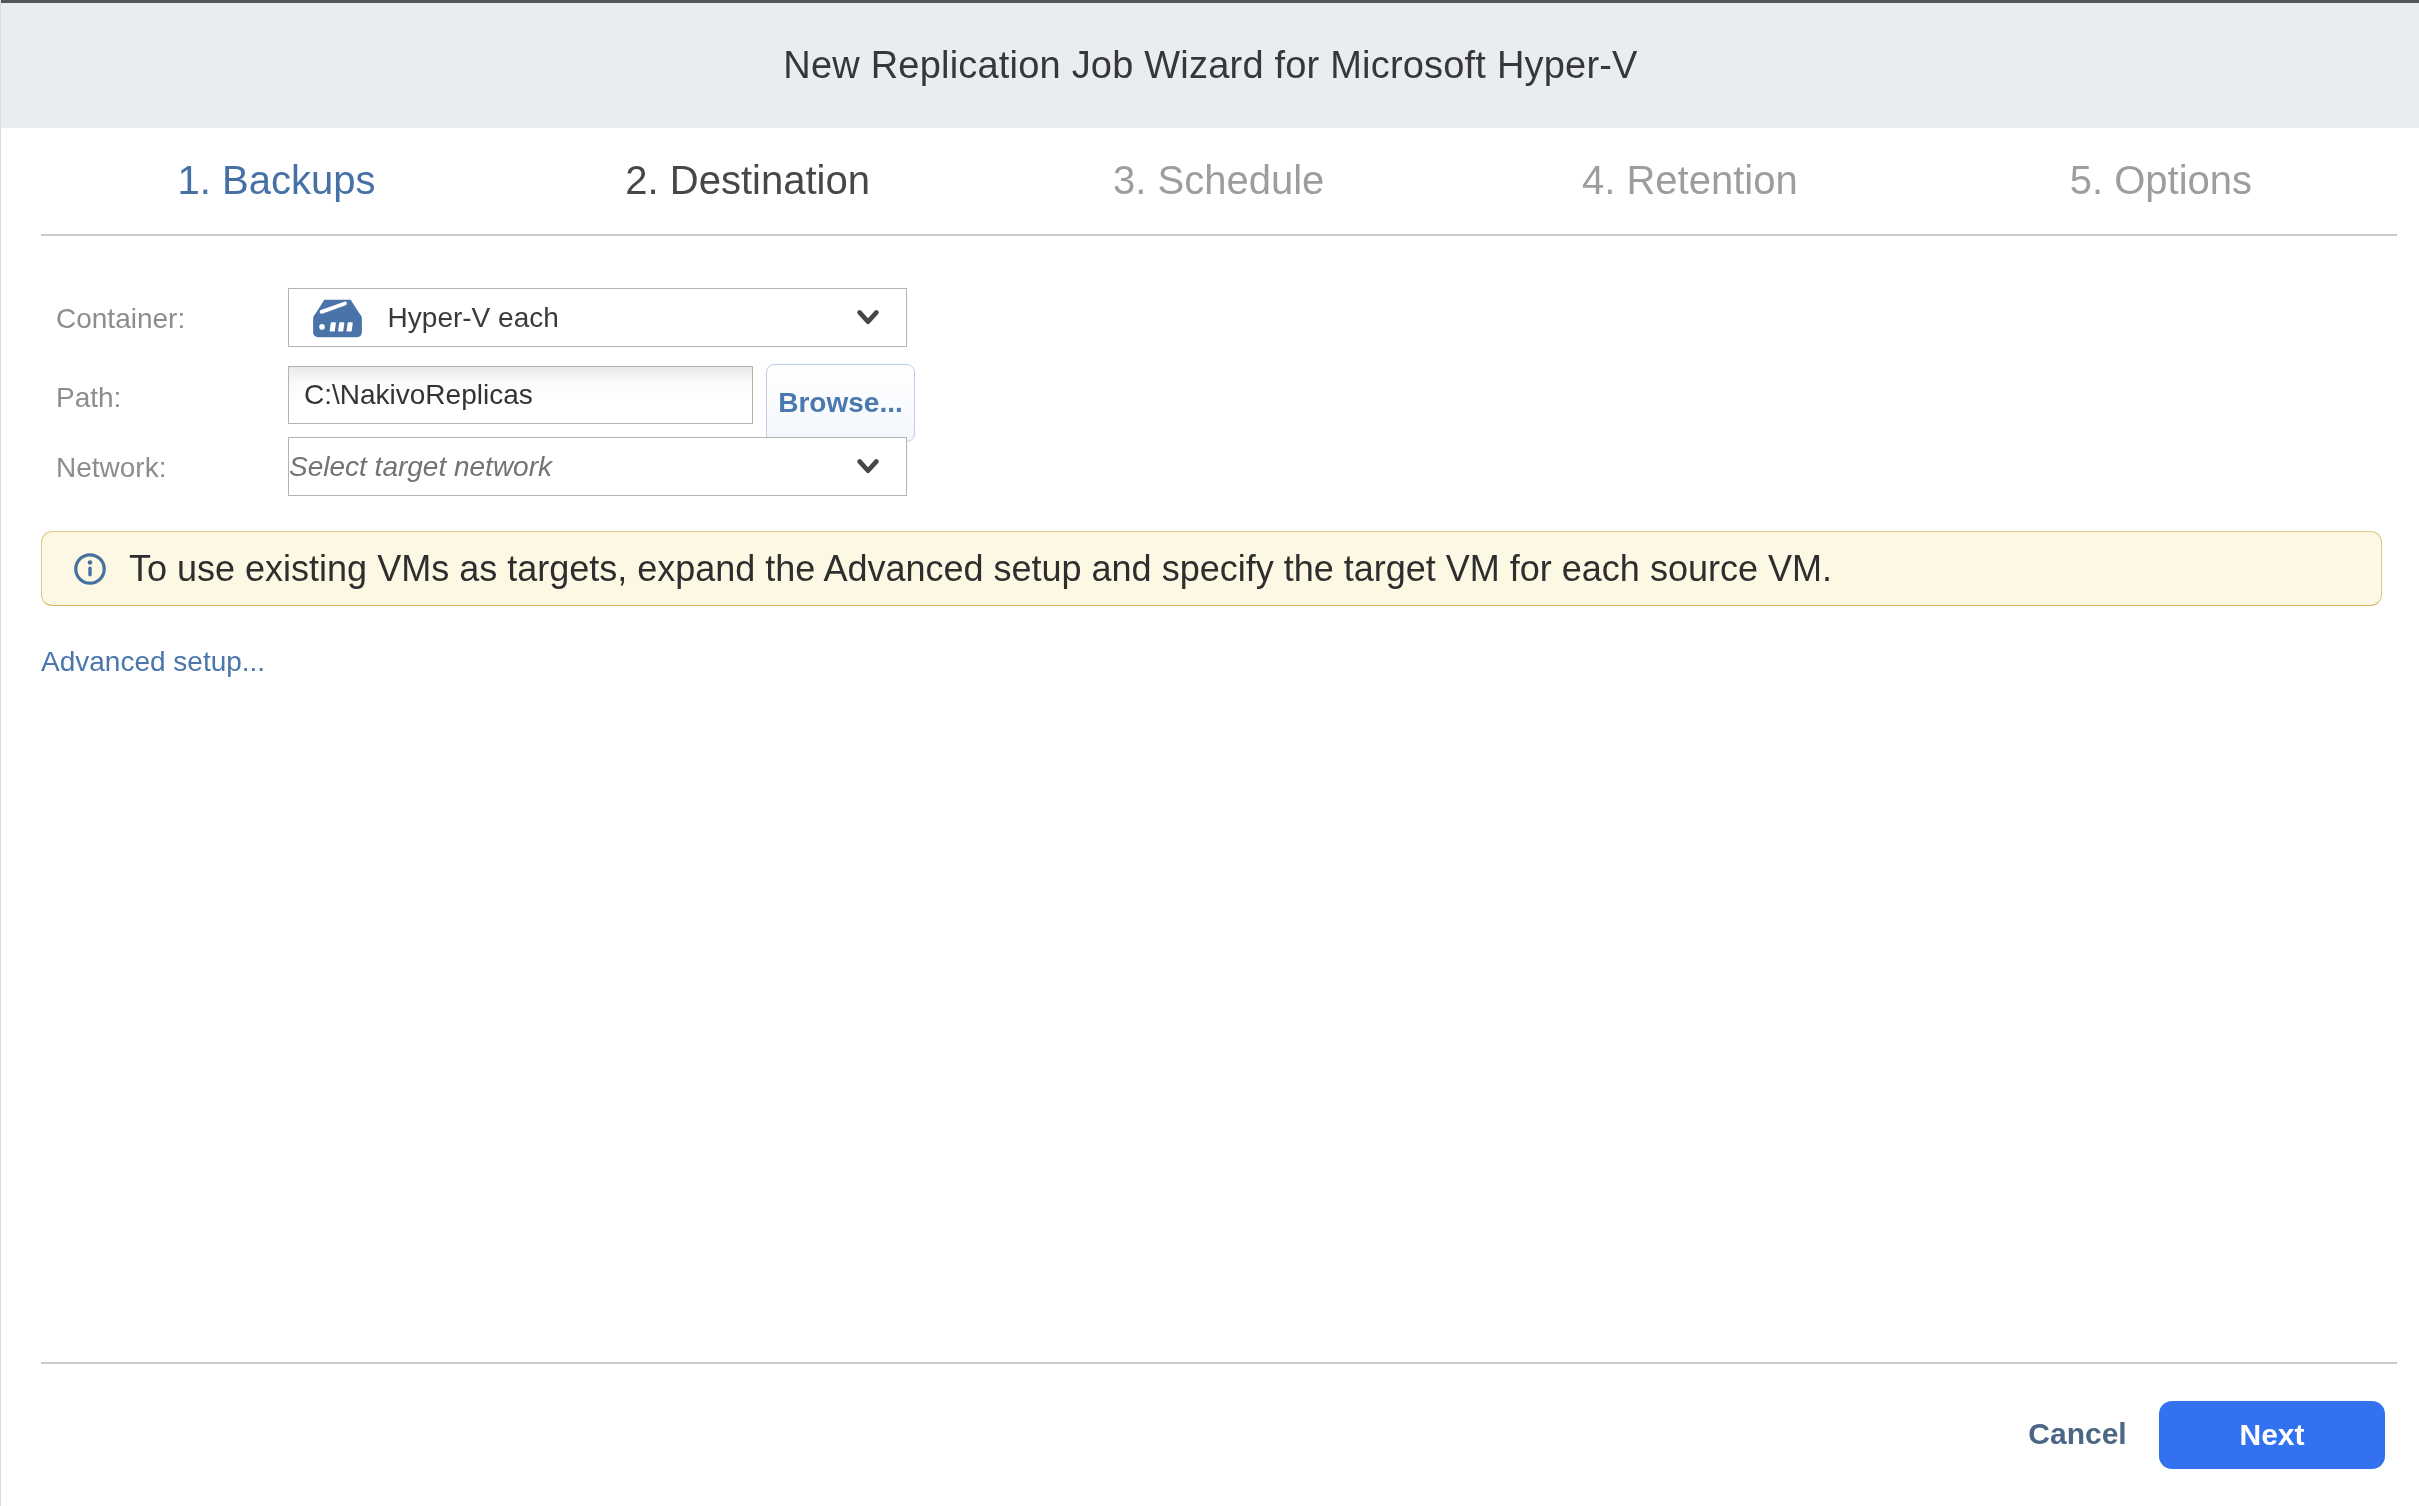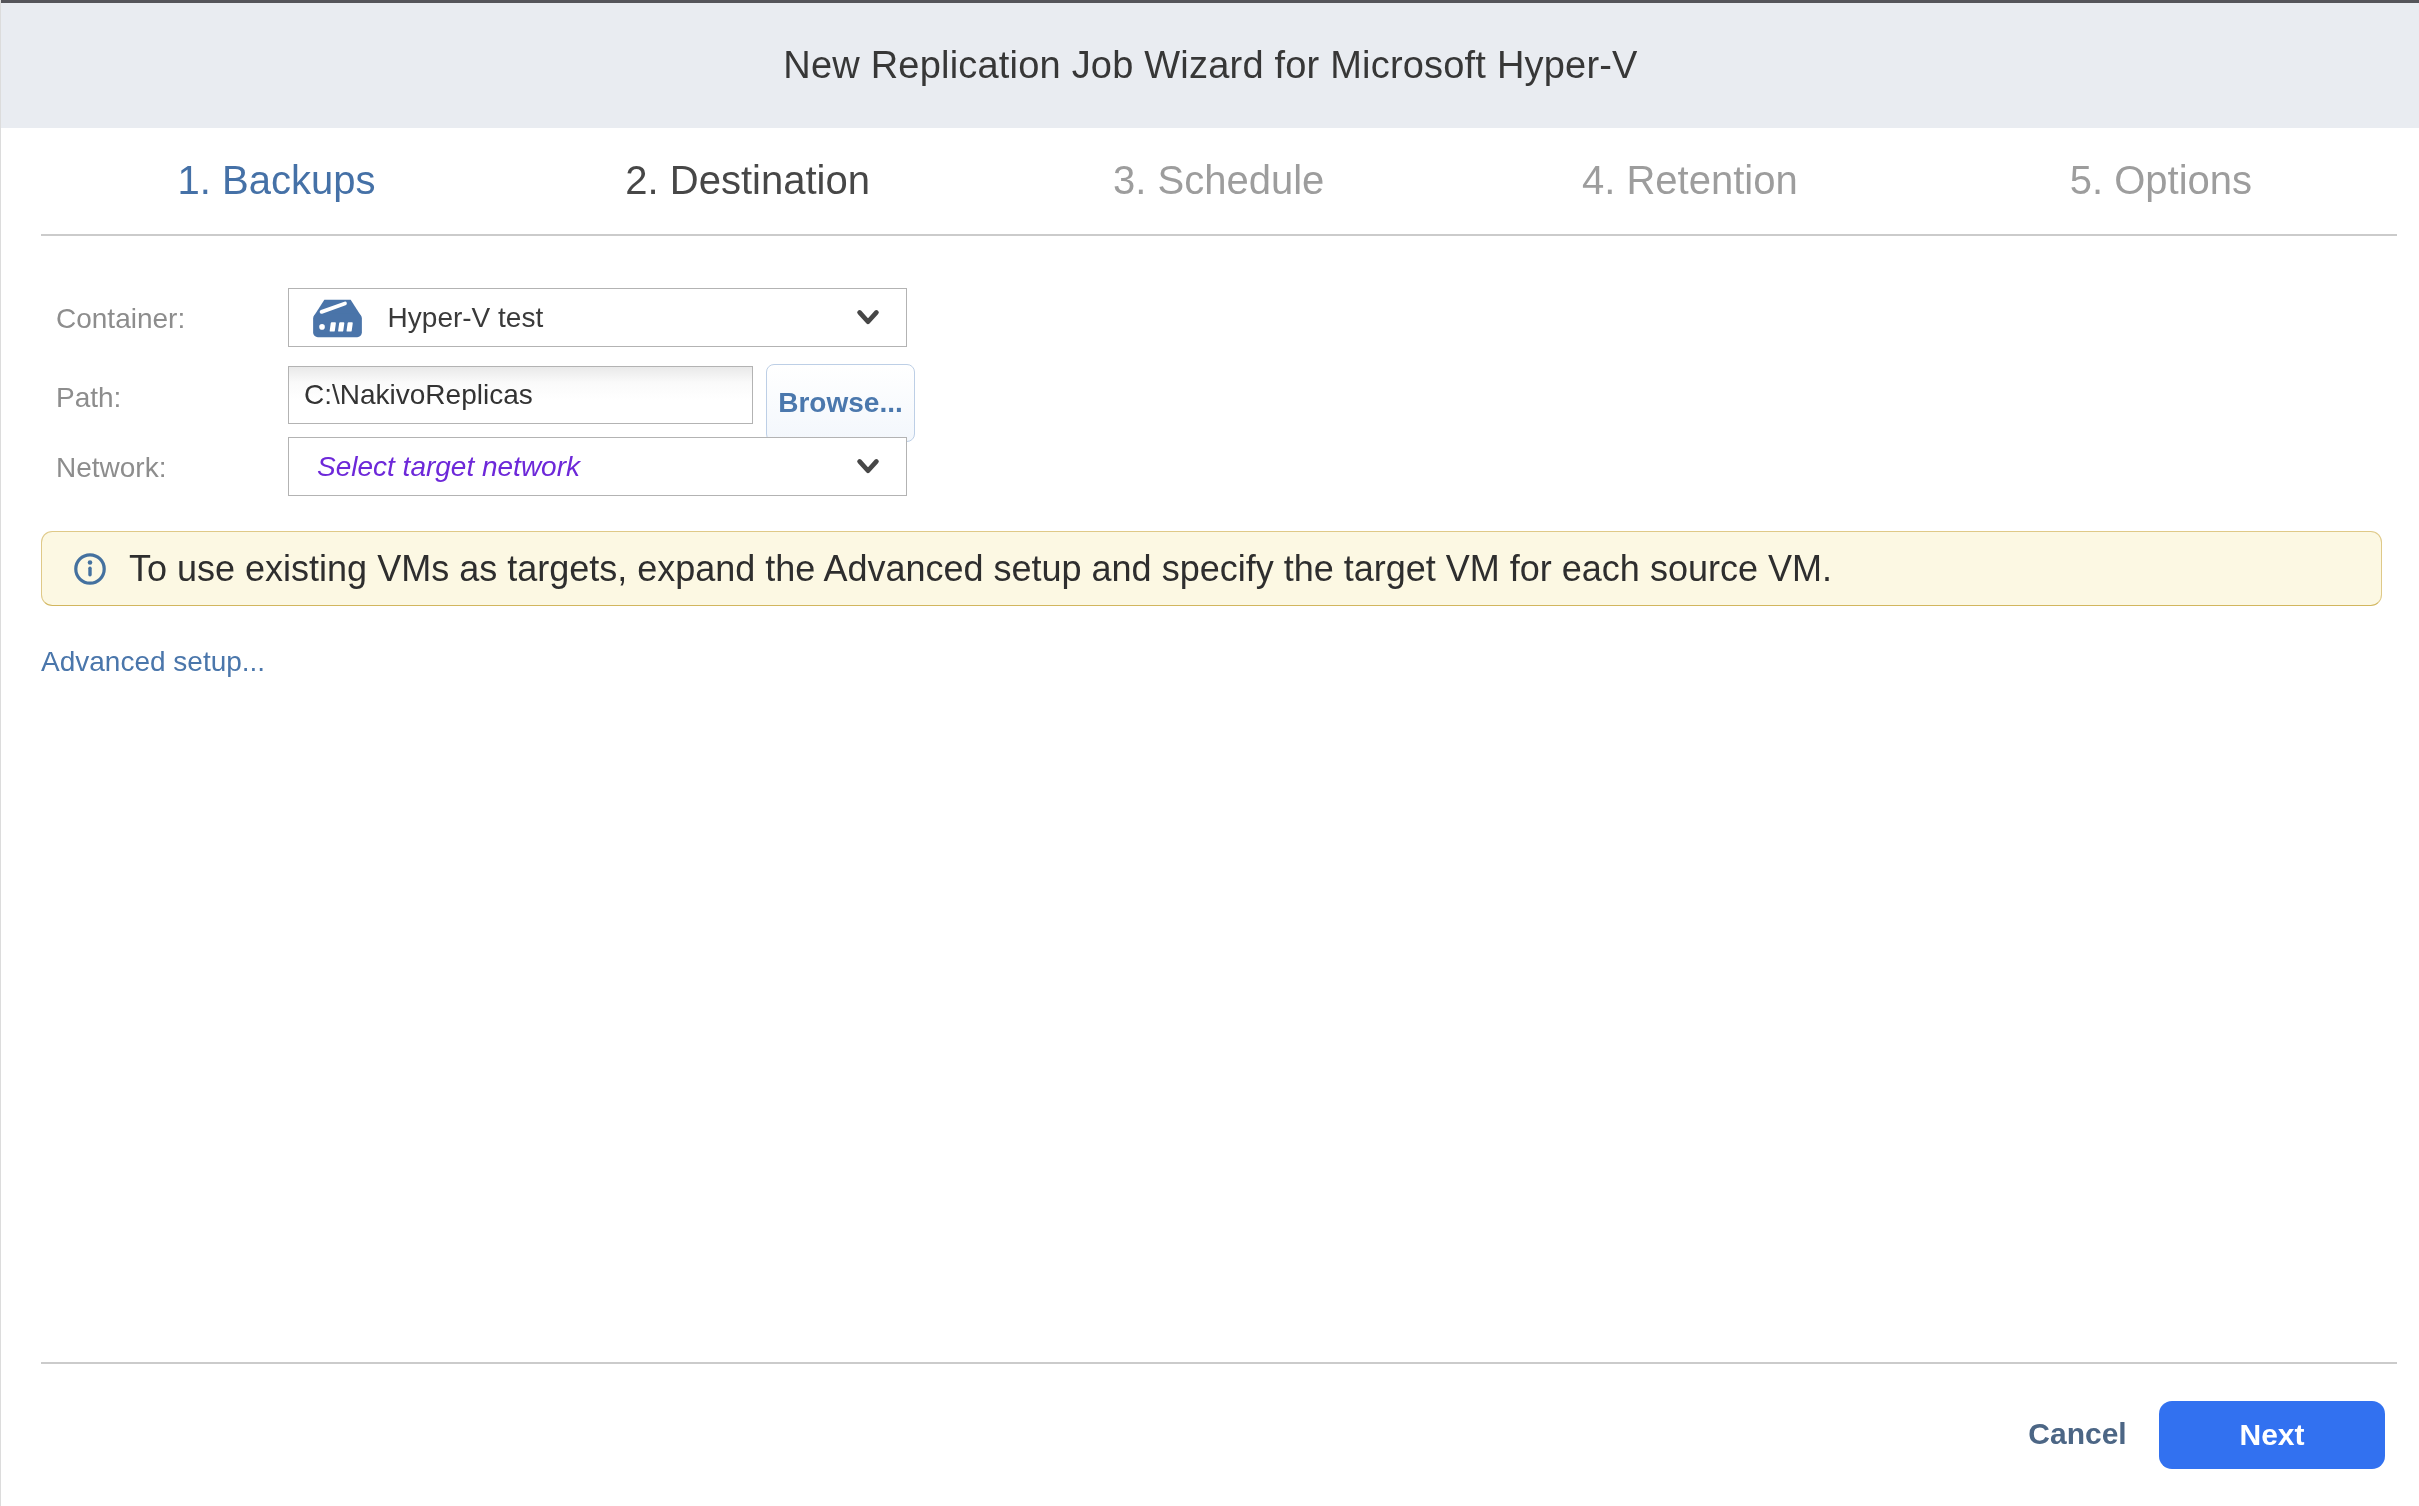--- a/index.html
+++ b/index.html
@@ -33,21 +33,21 @@
   .lbl-network   { top:452px; }
 
   .dropdown {
     position:absolute; left:287px; width:619px; height:59px;
     background:#ffffff; border:1.9px solid #b3b3b3; box-sizing:border-box;
     display:flex; align-items:center; cursor:pointer;
   }
   .dd-container { top:288px; }
   .dd-network   { top:437px; }
   .dd-value { font-size:28px; color:#3a3a3a; }
-  .dd-placeholder { font-style:italic; color:#6d28d9; margin-left:28px; }
+  .dd-placeholder { font-style:italic; color:#737373; }
   .dd-chevron { position:absolute; right:22.6px; top:50%; transform:translateY(-50%); display:flex; }
   .container-icon { margin-left:21px; margin-right:22.6px; display:flex; }
 
   .path-input {
     position:absolute; left:287px; top:366px; width:465px; height:58px;
     box-sizing:border-box; border:1.9px solid #b3b3b3; outline:none;
     font-family:"Liberation Sans", sans-serif; font-size:28px; color:#333333;
     padding:0 15px;
     background:linear-gradient(180deg,#e9e9e9 0%, #fafafa 28%, #ffffff 60%);
   }
@@ -114,21 +114,21 @@
         <rect x="3" y="20" width="52" height="25" rx="5" fill="#4a74a9"></rect>
         <line x1="12" y1="18" x2="37" y2="9" stroke="#ffffff" stroke-width="4" stroke-linecap="round"></line>
         <circle cx="12.5" cy="34" r="3" fill="#ffffff"></circle>
         <g transform="skewX(-8)" fill="#ffffff">
           <rect x="26" y="29" width="5.5" height="10" rx="1"></rect>
           <rect x="35" y="29" width="5.5" height="10" rx="1"></rect>
           <rect x="44" y="29" width="5.5" height="10" rx="1"></rect>
         </g>
       </svg>
     </span>
-    <span class="dd-value">Hyper-V test</span>
+    <span class="dd-value">Hyper-V each</span>
     <span class="dd-chevron">
       <svg width="30" height="21" viewBox="0 0 32 22">
         <path d="M7 5 L16 15 L25 5" fill="none" stroke="#474747" stroke-width="5" stroke-linecap="round" stroke-linejoin="round"></path>
       </svg>
     </span>
   </div>
 
   <div class="form-label lbl-path">Path:</div>
   <input class="path-input" type="text" value="C:\NakivoReplicas" style="">
   <div class="browse-btn">Browse...</div>

